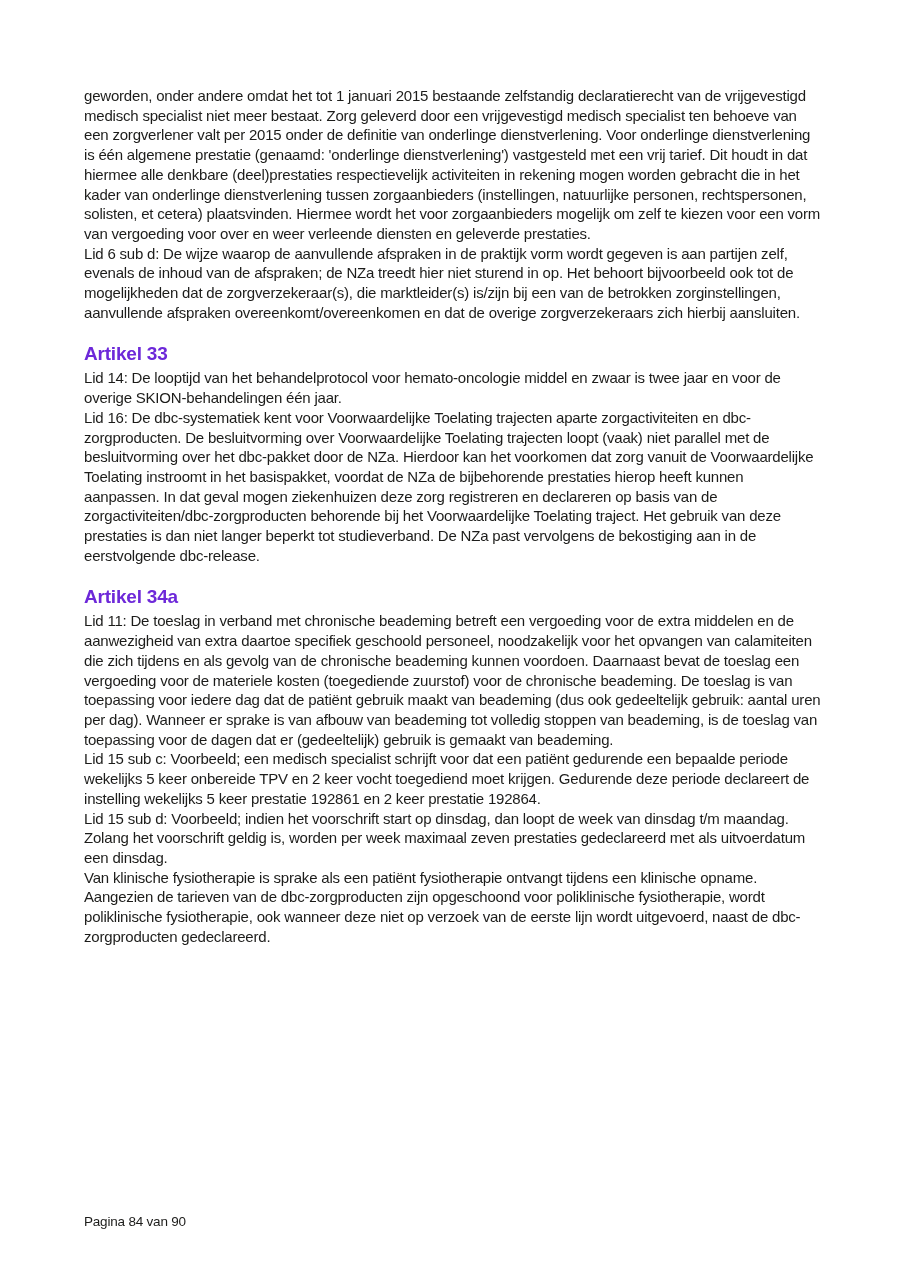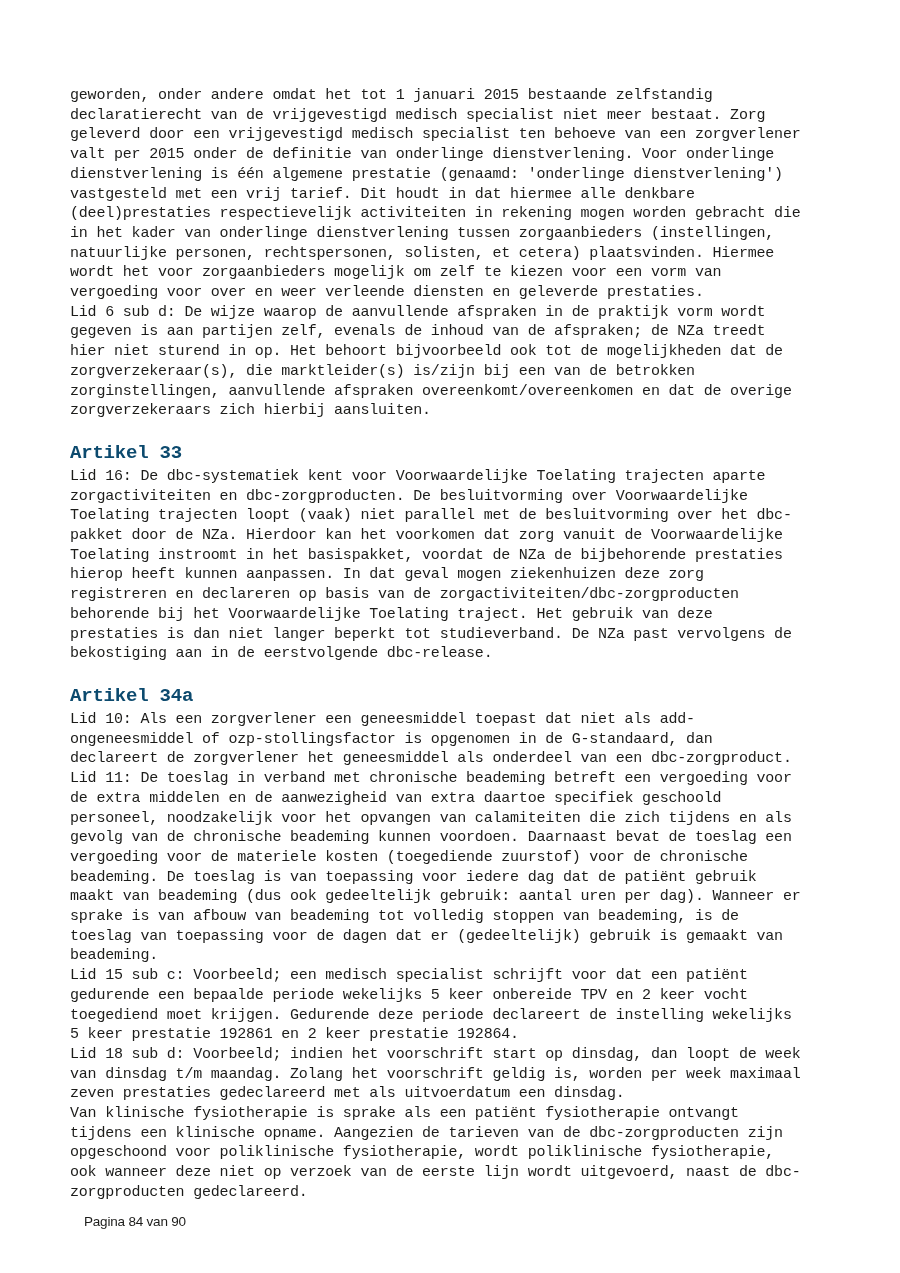--- a/index.html
+++ b/index.html
@@ -15,38 +15,37 @@
     color: #1c1c1a;
     overflow: hidden;
   }
   .page {
     position: absolute;
     inset: 0;
     background: #ffffff;
   }
   .page-content {
     position: absolute;
-    left: 70px;
+    left: 84px;
     top: 86px;
     width: 737px;
     font-size: 15px;
     line-height: 19.7px;
     letter-spacing: -0.2px;
     text-align: left;
-    font-family: Liberation Mono, monospace;
   }
   .page-content p {
     margin: 0;
   }
   .artikel-heading {
     font-size: 19px;
     line-height: 22px;
     font-weight: bold;
     margin: 21px 0 3px 0;
-    color: #0c4a6e;
+    color: #6d28d9;
   }
   .page-footer {
     position: absolute;
     left: 84px;
     top: 1213px;
     width: 737px;
     display: flex;
     justify-content: space-between;
     align-items: flex-start;
     font-size: 13.5px;
@@ -62,32 +61,32 @@
 <div class="page">
 
   <div class="page-content">
 
     <p>geworden, onder andere omdat het tot 1 januari 2015 bestaande zelfstandig declaratierecht van de vrijgevestigd medisch specialist niet meer bestaat. Zorg geleverd door een vrijgevestigd medisch specialist ten behoeve van een zorgverlener valt per 2015 onder de definitie van onderlinge dienstverlening. Voor onderlinge dienstverlening is één algemene prestatie (genaamd: 'onderlinge dienstverlening') vastgesteld met een vrij tarief. Dit houdt in dat hiermee alle denkbare (deel)prestaties respectievelijk activiteiten in rekening mogen worden gebracht die in het kader van onderlinge dienstverlening tussen zorgaanbieders (instellingen, natuurlijke personen, rechtspersonen, solisten, et cetera) plaatsvinden. Hiermee wordt het voor zorgaanbieders mogelijk om zelf te kiezen voor een vorm van vergoeding voor over en weer verleende diensten en geleverde prestaties.</p>
 
     <p>Lid 6 sub d: De wijze waarop de aanvullende afspraken in de praktijk vorm wordt gegeven is aan partijen zelf, evenals de inhoud van de afspraken; de NZa treedt hier niet sturend in op. Het behoort bijvoorbeeld ook tot de mogelijkheden dat de zorgverzekeraar(s), die marktleider(s) is/zijn bij een van de betrokken zorginstellingen, aanvullende afspraken overeenkomt/overeenkomen en dat de overige zorgverzekeraars zich hierbij aansluiten.</p>
 
     <div class="artikel-heading">Artikel 33</div>
 
+    <p>Lid 14: De looptijd van het behandelprotocol voor hemato-oncologie middel en zwaar is twee jaar en voor de overige SKION-behandelingen één jaar.</p>
 
     <p>Lid 16: De dbc-systematiek kent voor Voorwaardelijke Toelating trajecten aparte zorgactiviteiten en dbc-zorgproducten. De besluitvorming over Voorwaardelijke Toelating trajecten loopt (vaak) niet parallel met de besluitvorming over het dbc-pakket door de NZa. Hierdoor kan het voorkomen dat zorg vanuit de Voorwaardelijke Toelating instroomt in het basispakket, voordat de NZa de bijbehorende prestaties hierop heeft kunnen aanpassen. In dat geval mogen ziekenhuizen deze zorg registreren en declareren op basis van de zorgactiviteiten/dbc-zorgproducten behorende bij het Voorwaardelijke Toelating traject. Het gebruik van deze prestaties is dan niet langer beperkt tot studieverband. De NZa past vervolgens de bekostiging aan in de eerstvolgende dbc-release.</p>
 
     <div class="artikel-heading">Artikel 34a</div>
 
-    <p>Lid 10: Als een zorgverlener een geneesmiddel toepast dat niet als add-ongeneesmiddel of ozp-stollingsfactor is opgenomen in de G-standaard, dan declareert de zorgverlener het geneesmiddel als onderdeel van een dbc-zorgproduct.</p>
 
     <p>Lid 11: De toeslag in verband met chronische beademing betreft een vergoeding voor de extra middelen en de aanwezigheid van extra daartoe specifiek geschoold personeel, noodzakelijk voor het opvangen van calamiteiten die zich tijdens en als gevolg van de chronische beademing kunnen voordoen. Daarnaast bevat de toeslag een vergoeding voor de materiele kosten (toegediende zuurstof) voor de chronische beademing. De toeslag is van toepassing voor iedere dag dat de patiënt gebruik maakt van beademing (dus ook gedeeltelijk gebruik: aantal uren per dag). Wanneer er sprake is van afbouw van beademing tot volledig stoppen van beademing, is de toeslag van toepassing voor de dagen dat er (gedeeltelijk) gebruik is gemaakt van beademing.</p>
 
     <p>Lid 15 sub c: Voorbeeld; een medisch specialist schrijft voor dat een patiënt gedurende een bepaalde periode wekelijks 5 keer onbereide TPV en 2 keer vocht toegediend moet krijgen. Gedurende deze periode declareert de instelling wekelijks 5 keer prestatie 192861 en 2 keer prestatie 192864.</p>
 
-    <p>Lid 18 sub d: Voorbeeld; indien het voorschrift start op dinsdag, dan loopt de week van dinsdag t/m maandag. Zolang het voorschrift geldig is, worden per week maximaal zeven prestaties gedeclareerd met als uitvoerdatum een dinsdag.</p>
+    <p>Lid 15 sub d: Voorbeeld; indien het voorschrift start op dinsdag, dan loopt de week van dinsdag t/m maandag. Zolang het voorschrift geldig is, worden per week maximaal zeven prestaties gedeclareerd met als uitvoerdatum een dinsdag.</p>
 
 
 
 
     <p>Van klinische fysiotherapie is sprake als een patiënt fysiotherapie ontvangt tijdens een klinische opname. Aangezien de tarieven van de dbc-zorgproducten zijn opgeschoond voor poliklinische fysiotherapie, wordt poliklinische fysiotherapie, ook wanneer deze niet op verzoek van de eerste lijn wordt uitgevoerd, naast de dbc-zorgproducten gedeclareerd.</p>
 
   </div>
 
   <div class="page-footer">
     <span>Pagina 84 van 90</span>

